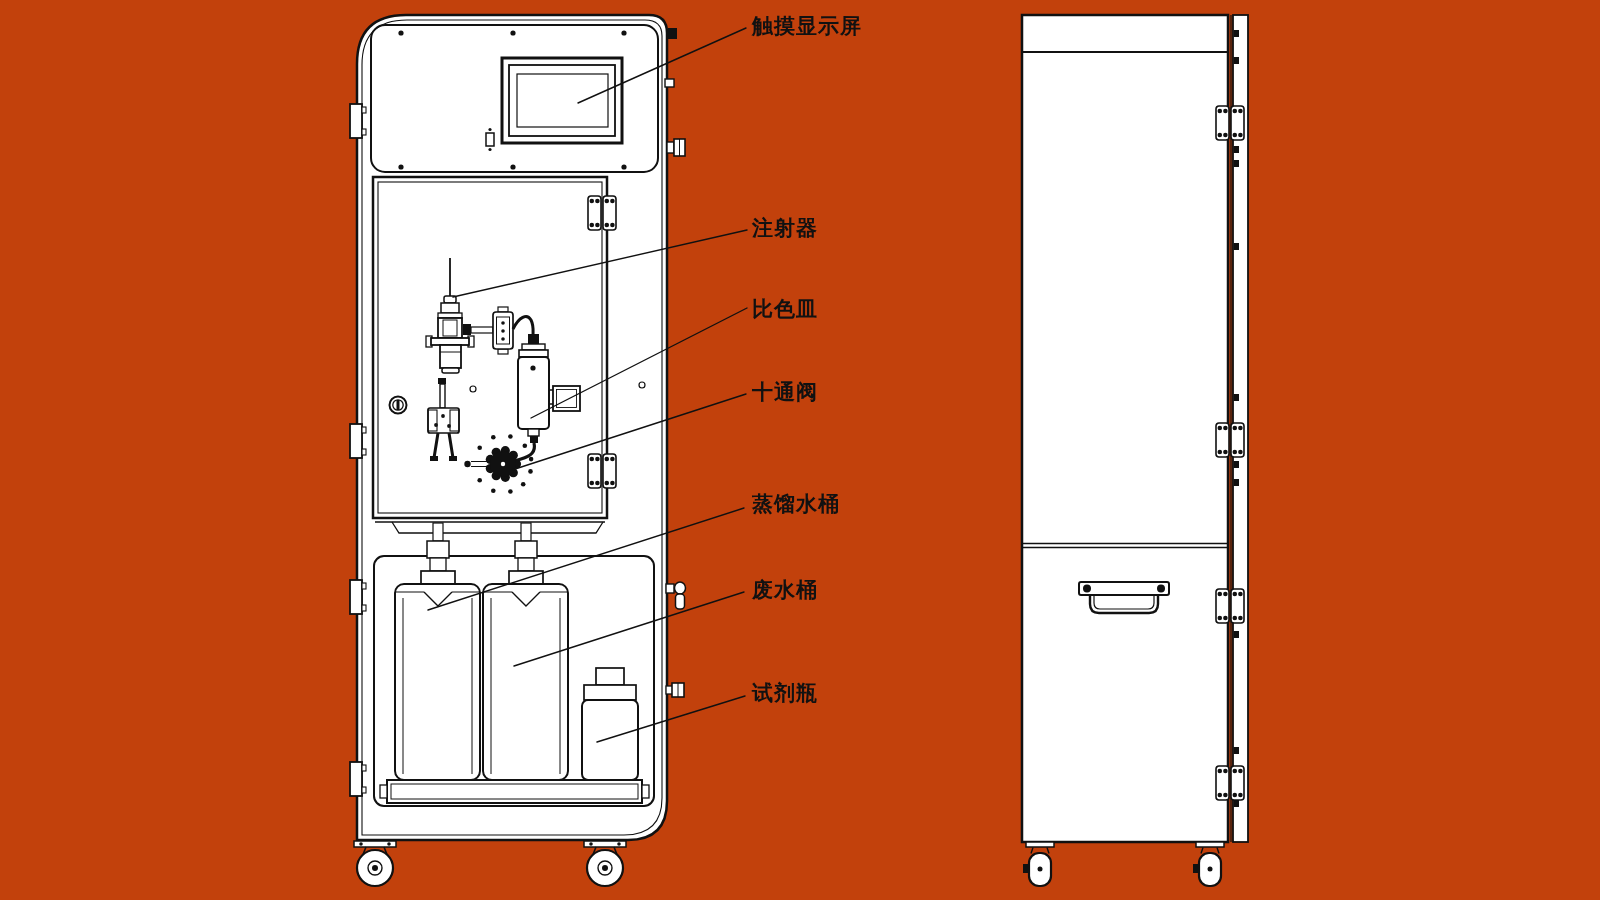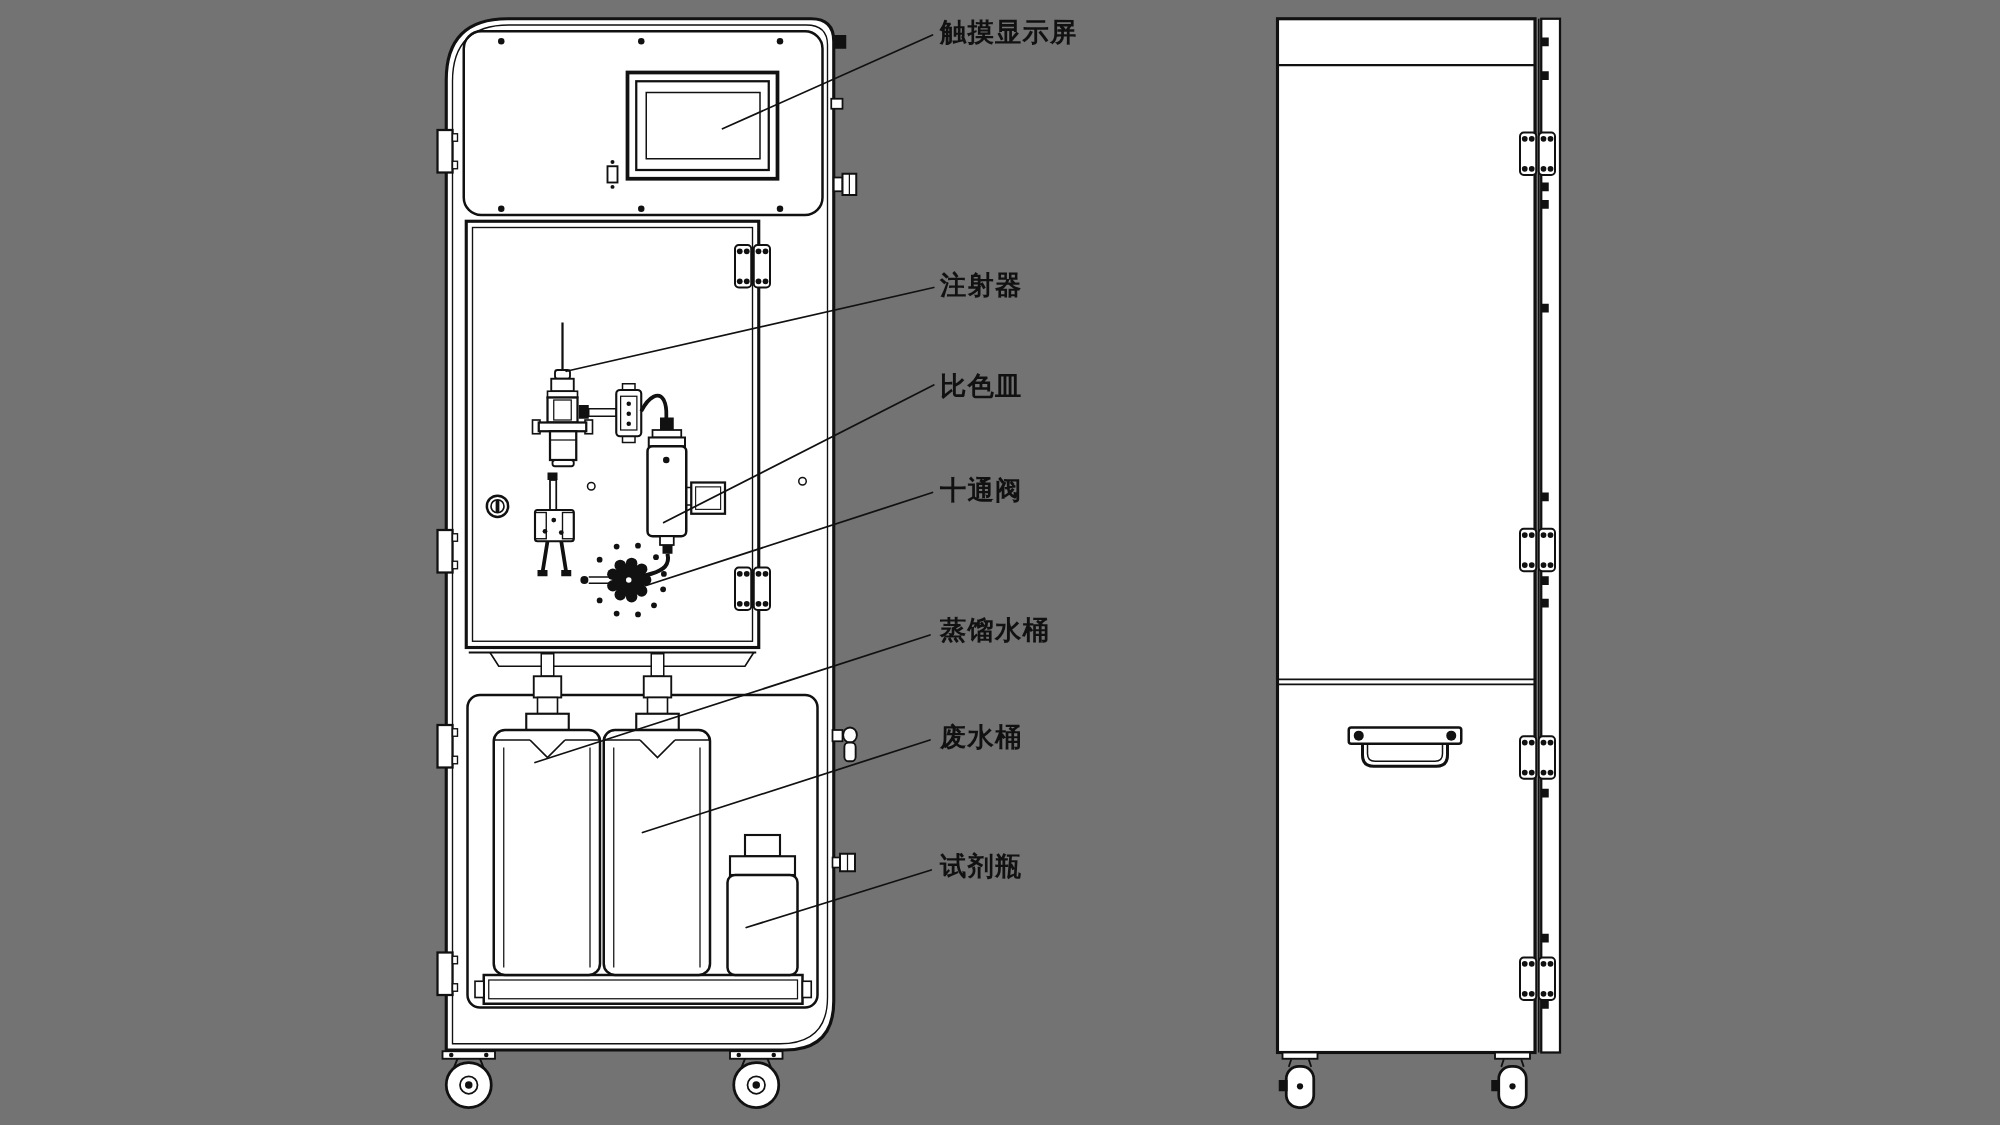--- a/index.html
+++ b/index.html
@@ -1,16 +1,16 @@
 <!DOCTYPE html>
 <html><head>
 <meta charset="utf-8">
 <style>
   html,body{margin:0;padding:0;background:#ffffff;}
-  .page{position:relative;width:1600px;height:900px;background:#737373;overflow:hidden;
+  .page{position:relative;width:1600px;height:900px;background:#c2410c;overflow:hidden;
         font-family:"DejaVu Sans",sans-serif;}
   svg{position:absolute;left:0;top:0;}
   .ln{stroke:#111;fill:none;}
   .fw{fill:#fff;stroke:#111;}
   .fb{fill:#111;stroke:none;}
   text.callout{font-family:"DejaVu Sans",sans-serif;font-weight:700;font-size:21px;fill:#111;letter-spacing:1px;}
 </style>
 </head>
 <body>
 

